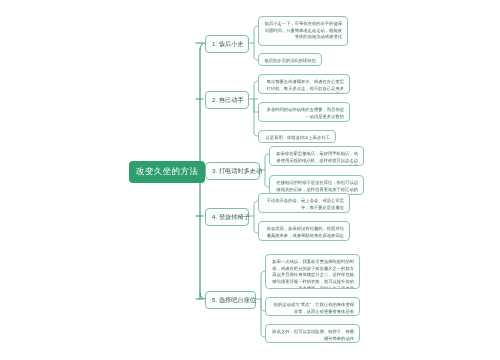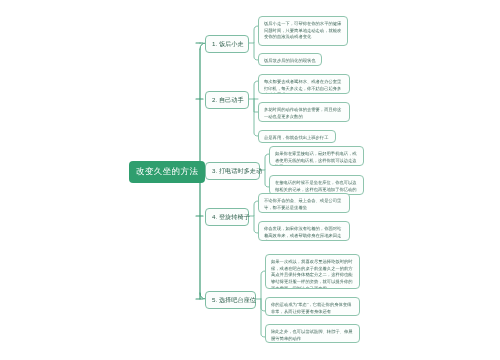--- a/index.html
+++ b/index.html
@@ -3,21 +3,21 @@
 <meta charset="utf-8">
 <style>
   html,body{margin:0;padding:0;}
   body{
     width:500px;height:360px;
     background:#ffffff;
     font-family:"Liberation Sans","DejaVu Sans",sans-serif;
     overflow:hidden;
     position:relative;
   }
-  #canvas{position:absolute;inset:0;width:456px;height:360px;}
+  #canvas{position:absolute;inset:0;width:456px;height:360px;text-align:right;}
   svg.wires{position:absolute;left:0;top:0;width:500px;height:360px;overflow:visible;}
 
   
   .root{
     position:absolute;
     background:#3d9970;
     background:#2f9e6e;
     color:#ffffff;
     border-radius:4px;
     font-size:8.5px;

